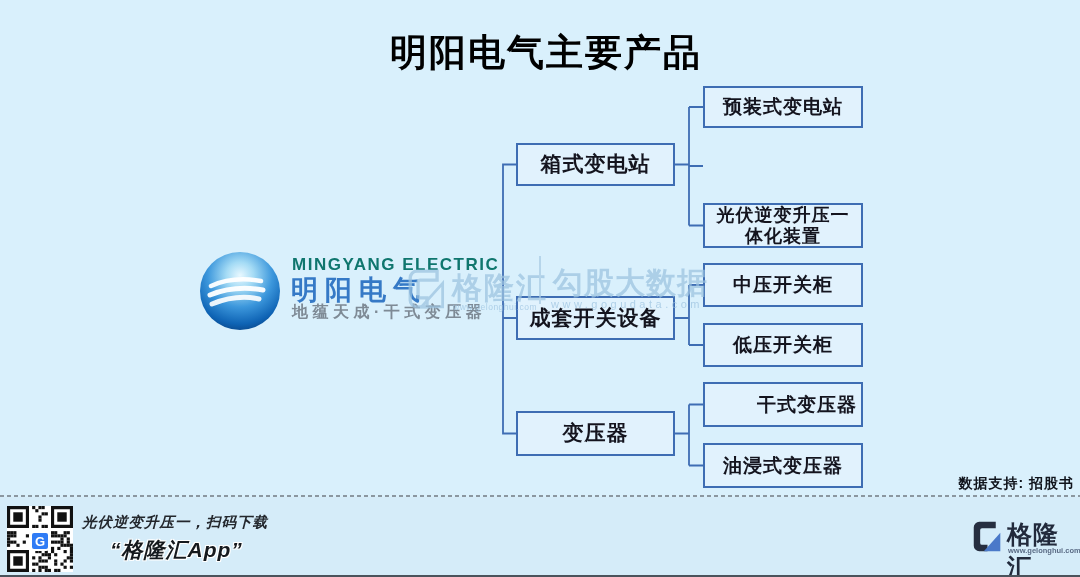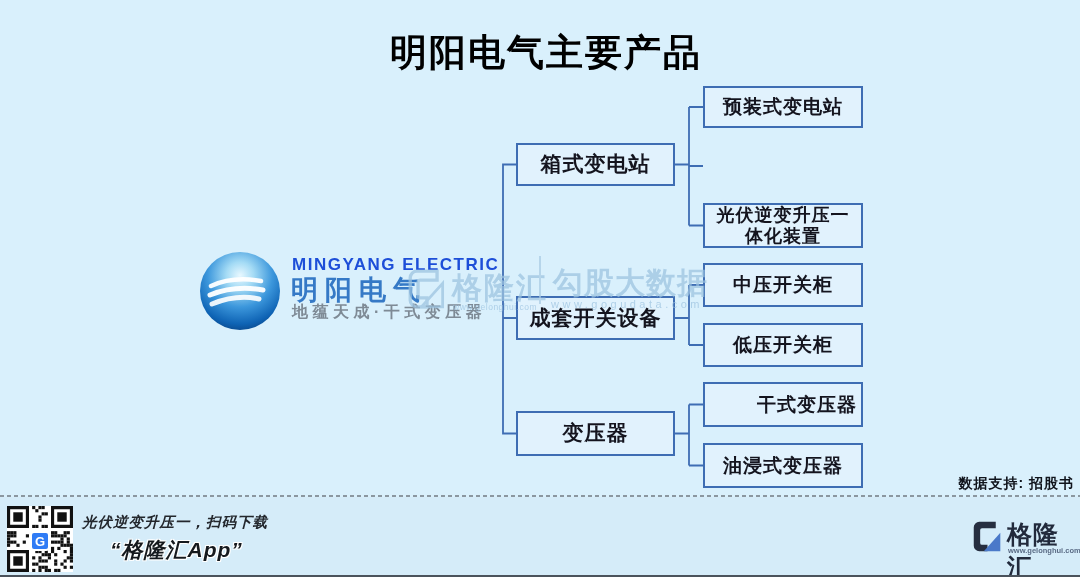--- a/index.html
+++ b/index.html
@@ -10,21 +10,21 @@
   }
   
   .title{
     position:absolute;left:0;top:22px;width:1080px;margin:6px;
     text-align:center;font-size:37px;font-weight:bold;color:#000;
     letter-spacing:2px;font-family:"Liberation Sans", sans-serif;
   }
   
   .globe{position:absolute;left:199px;top:251px;}
   .logo-en{position:absolute;left:292px;top:255px;font-size:17px;font-weight:bold;
-    color:#1d4ed8;letter-spacing:1.5px;}
+    color:#0f766e;letter-spacing:1.5px;}
   .logo-cn{position:absolute;left:291px;top:272px;font-size:27px;font-weight:bold;
     color:#3579c6;letter-spacing:7px;}
   .logo-slogan{position:absolute;left:292px;top:302px;font-size:16px;font-weight:bold;
     color:#7e8a95;letter-spacing:4.5px;}
   
   .wm{position:absolute;left:398px;top:256px;width:320px;height:62px;z-index:5;
     color:#9cc3e0;opacity:.72;pointer-events:none;}
   .wm *{position:absolute;white-space:nowrap;}
   .wm-g{left:10px;top:12px;}
   .wm-brand{left:54px;top:12px;font-size:30px;font-weight:bold;letter-spacing:2px;}

